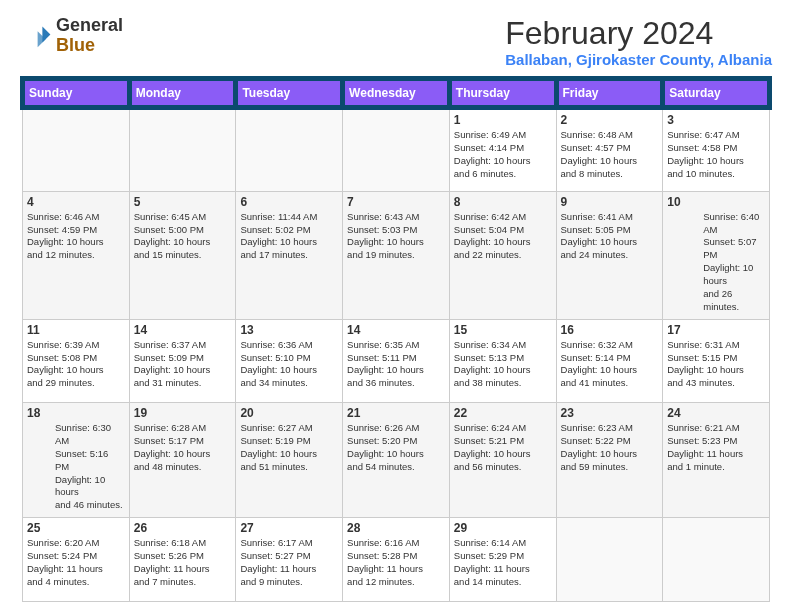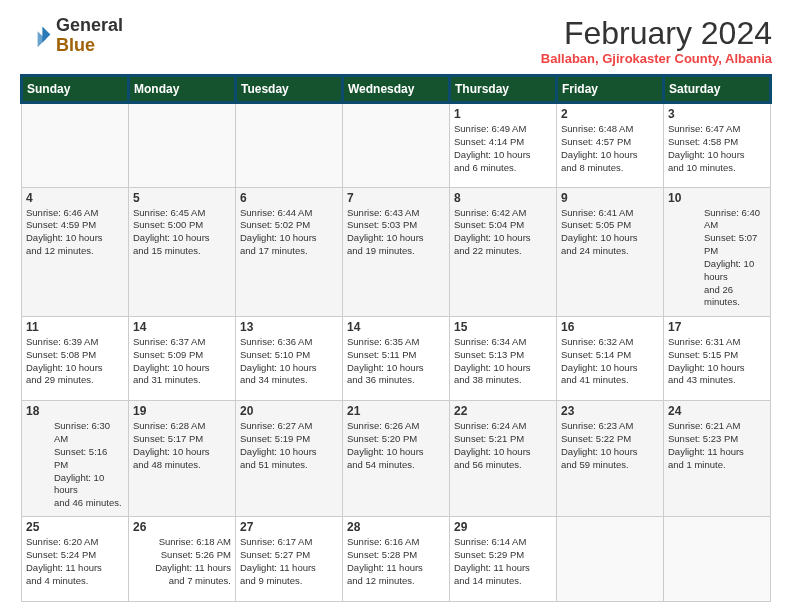--- a/index.html
+++ b/index.html
@@ -33,48 +33,48 @@
       font-weight: bold;
       line-height: 1.1;
     }
     .logo-general { color: #333; }
     .logo-blue { color: #a16207; }
     .logo-icon {
       width: 32px;
       height: 32px;
     }
     .title-block {
-      text-align: right;
+      text-align: left;
       margin-left: 20px;
     }
     .main-title {
       font-size: 32px;
       font-weight: normal;
       color: #333;
       line-height: 1.1;
     }
     .subtitle {
-      font-size: 13px;
-      color: #ef4444;
+      font-size: 15px;
+      color: #3b82f6;
       font-weight: bold;
     }
     .calendar {
       flex: 1;
       border-collapse: collapse;
       width: 100%;
       table-layout: fixed;
     }
     .calendar th {
-      background: #14532d;
+      background: #8b5cf6;
       color: #fff;
       font-size: 12px;
       font-weight: bold;
       padding: 5px 4px;
       text-align: left;
-      border: 3px solid #0c4a6e;
+      border: 5px solid #0c4a6e;
     }
     .calendar td {
       border: 1px solid #ccc;
       vertical-align: top;
       padding: 3px 4px;
       font-size: 10px;
       color: #333;
       height: 82px;
     }
     .calendar td.empty {
@@ -166,21 +166,21 @@
           </td>
           <td>
             <span class="day-number">5</span>
             <div class="day-info" style="white-space: pre-line;">Sunrise: 6:45 AM
 Sunset: 5:00 PM
 Daylight: 10 hours
 and 15 minutes.</div>
           </td>
           <td>
             <span class="day-number">6</span>
-            <div class="day-info" style="white-space: pre-line;">Sunrise: 6:44 AM
+            <div class="day-info" style="white-space: pre-line;">Sunrise: 11:44 AM
 Sunset: 5:02 PM
 Daylight: 10 hours
 and 17 minutes.</div>
           </td>
           <td>
             <span class="day-number">7</span>
             <div class="day-info" style="white-space: pre-line;">Sunrise: 6:43 AM
 Sunset: 5:03 PM
 Daylight: 10 hours
 and 19 minutes.</div>
@@ -312,21 +312,21 @@
         <tr>
           <td>
             <span class="day-number">25</span>
             <div class="day-info" style="white-space: pre-line;">Sunrise: 6:20 AM
 Sunset: 5:24 PM
 Daylight: 11 hours
 and 4 minutes.</div>
           </td>
           <td>
             <span class="day-number">26</span>
-            <div class="day-info" style="white-space: pre-line; text-align: right;">Sunrise: 6:18 AM
+            <div class="day-info" style="white-space: pre-line;">Sunrise: 6:18 AM
 Sunset: 5:26 PM
 Daylight: 11 hours
 and 7 minutes.</div>
           </td>
           <td>
             <span class="day-number">27</span>
             <div class="day-info" style="white-space: pre-line;">Sunrise: 6:17 AM
 Sunset: 5:27 PM
 Daylight: 11 hours
 and 9 minutes.</div>

